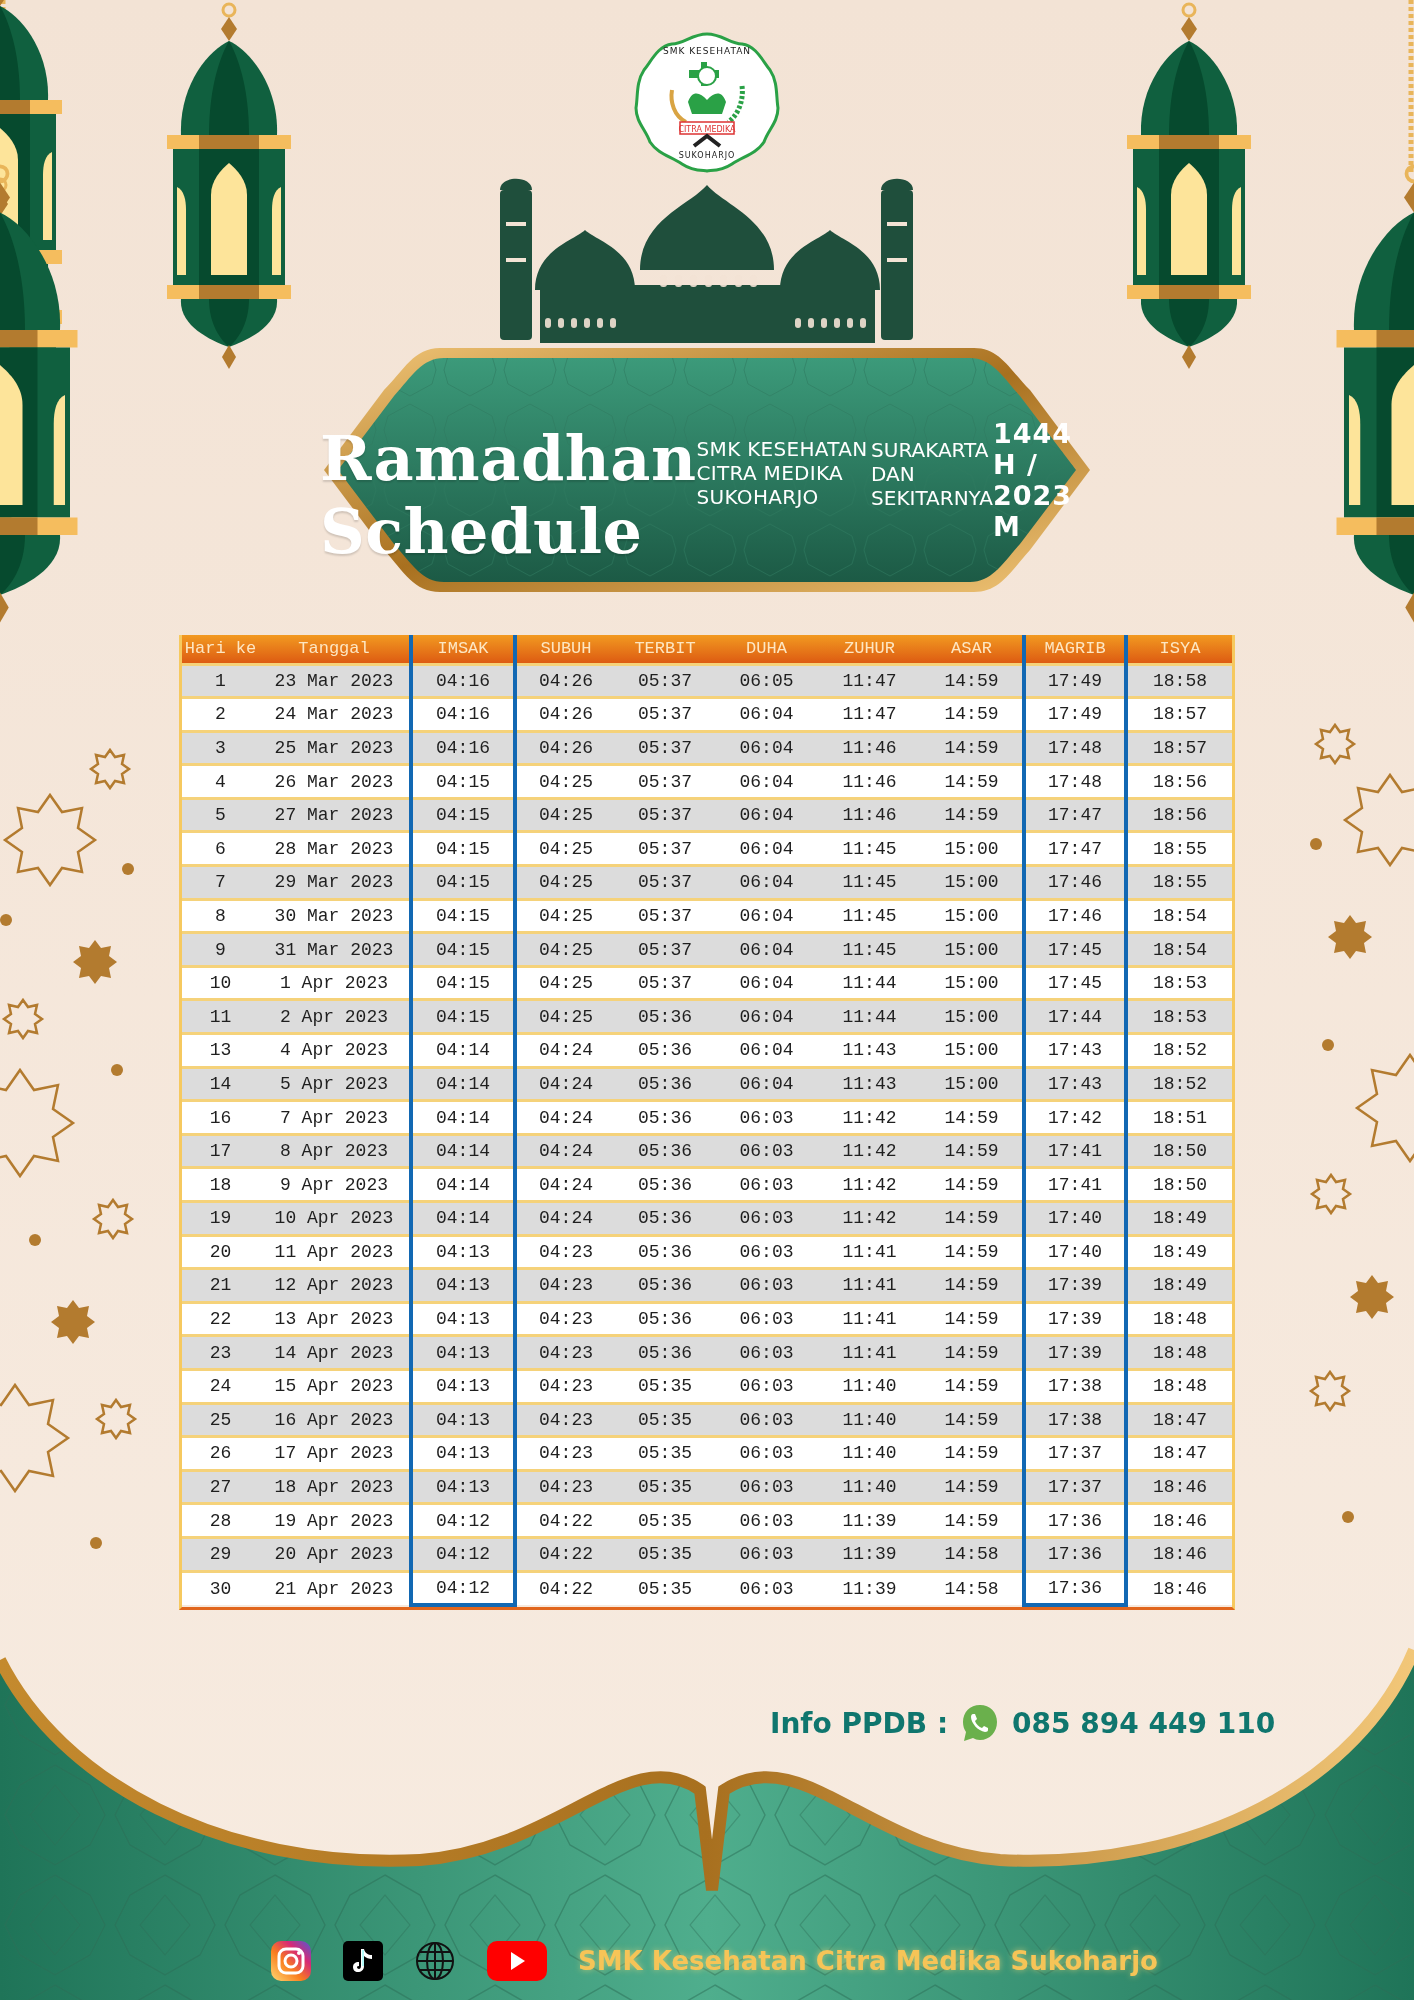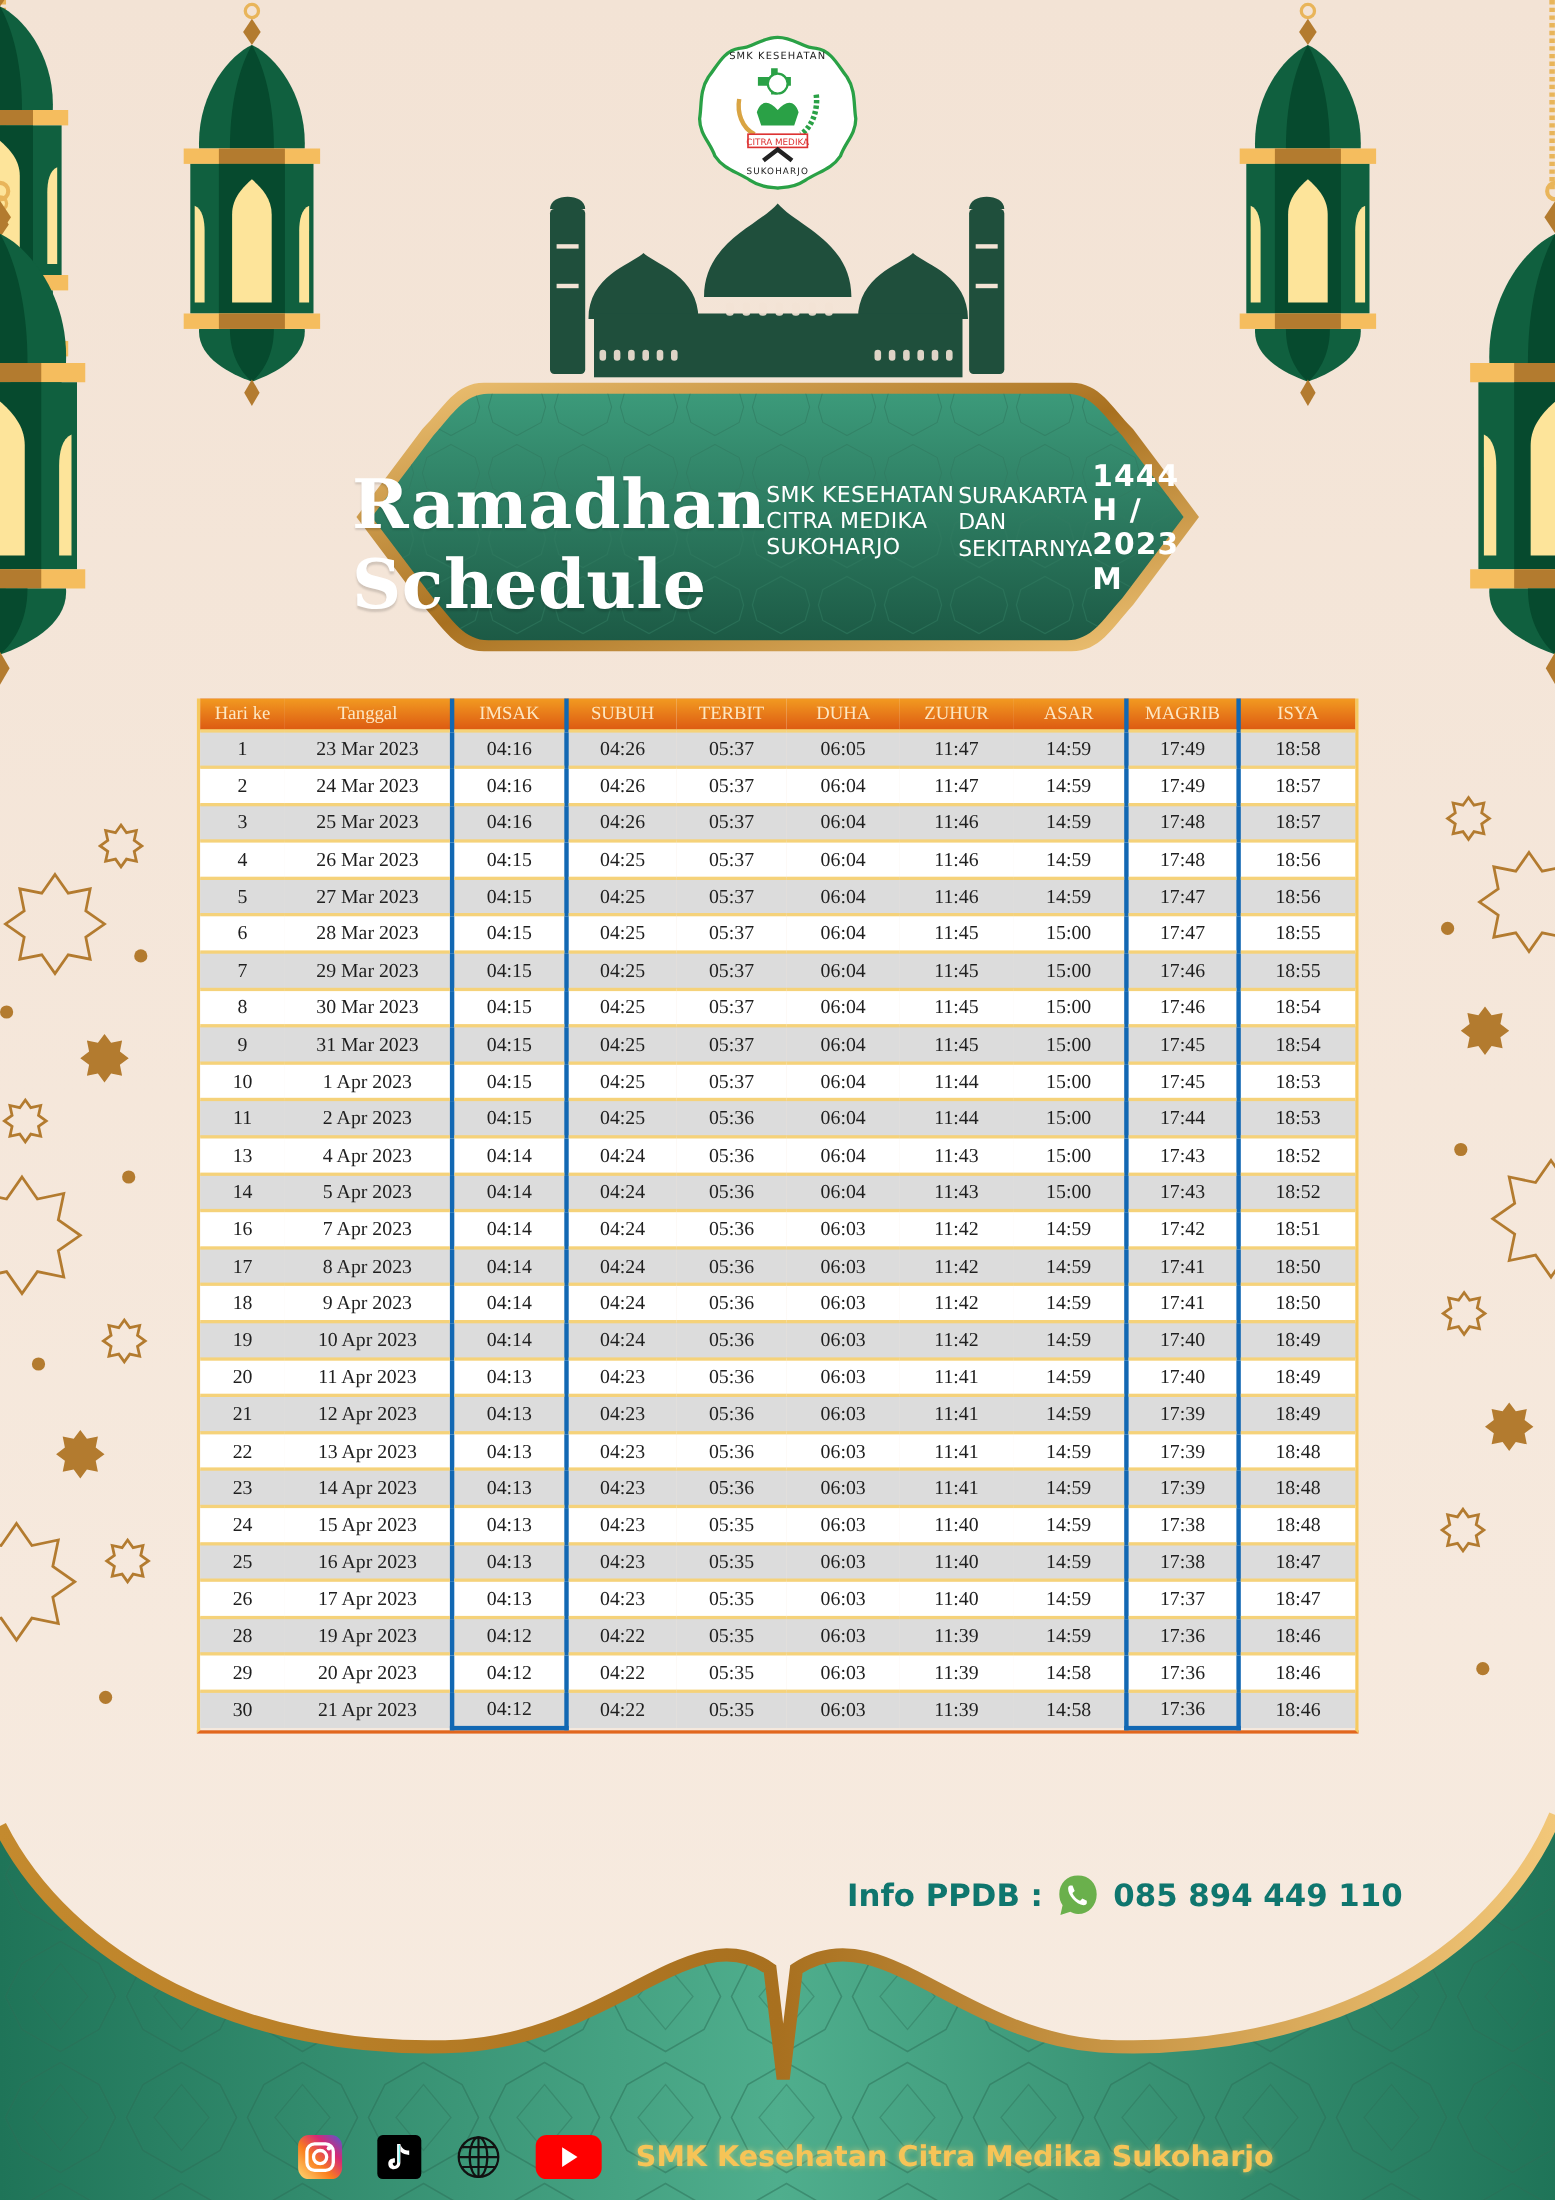--- a/index.html
+++ b/index.html
@@ -59,21 +59,21 @@
   .table-wrap {
     position: absolute;
     left: 179px; top: 635px; width: 1056px;
     border-left: 3px solid #f6c95f;
     border-right: 3px solid #f6c95f;
     border-bottom: 3px solid #e1661d;
   }
   table.schedule {
     width: 100%;
     border-collapse: collapse;
-    font-family: Liberation Serif, serif;
+    font-family: Liberation Mono, monospace;
     font-size: 18px;
     table-layout: fixed;
   }
   .schedule thead th {
     height: 29px;
     color: #fde7c3;
     font-weight: normal;
     font-size: 17px;
     background: linear-gradient(#f29a21, #dd5b12);
     text-align: center;
@@ -598,20 +598,32 @@
           <td>26</td>
           <td>17 Apr 2023</td>
           <td class="sep-l sep-r blue-cell">04:13</td>
           <td>04:23</td>
           <td>05:35</td>
           <td>06:03</td>
           <td>11:40</td>
           <td>14:59</td>
           <td class="sep-l sep-r blue-cell">17:37</td>
           <td>18:47</td>
+        </tr>
+        <tr>
+          <td>27</td>
+          <td>18 Apr 2023</td>
+          <td class="sep-l sep-r blue-cell">04:13</td>
+          <td>04:23</td>
+          <td>05:35</td>
+          <td>06:03</td>
+          <td>11:40</td>
+          <td>14:59</td>
+          <td class="sep-l sep-r blue-cell">17:37</td>
+          <td>18:46</td>
         </tr>
         <tr>
           <td>28</td>
           <td>19 Apr 2023</td>
           <td class="sep-l sep-r blue-cell">04:12</td>
           <td>04:22</td>
           <td>05:35</td>
           <td>06:03</td>
           <td>11:39</td>
           <td>14:59</td>

